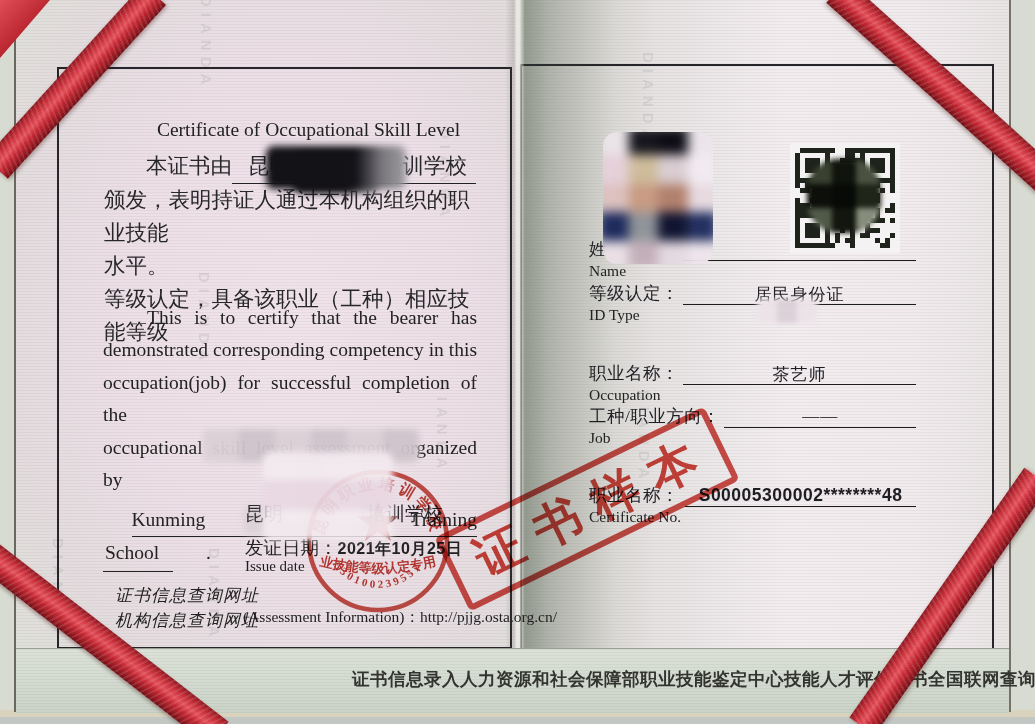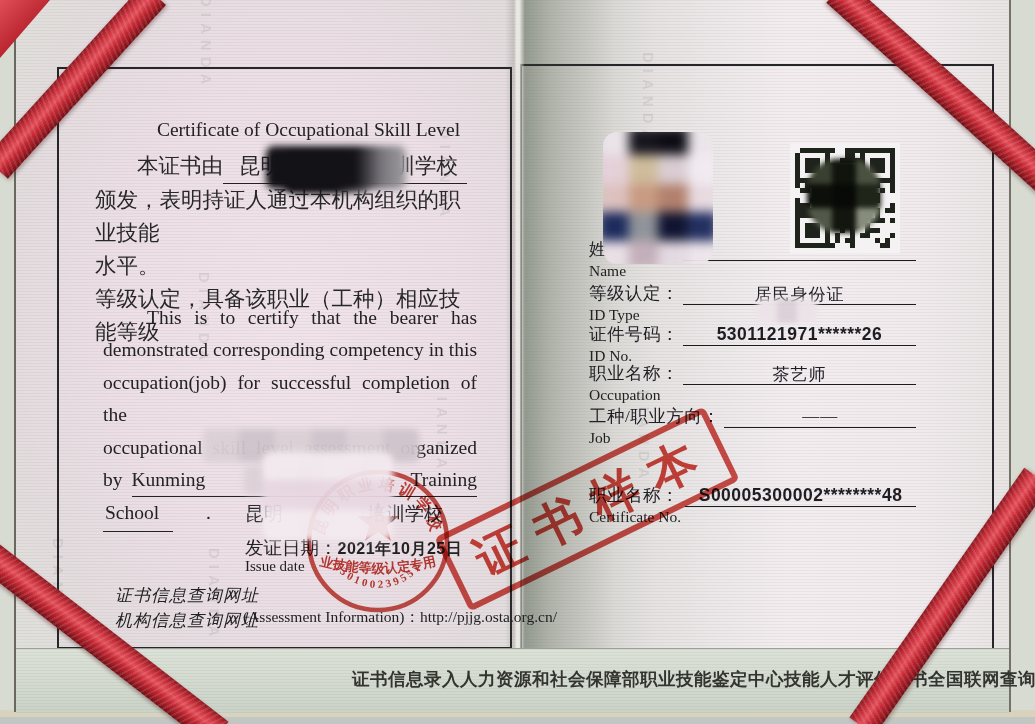--- a/index.html
+++ b/index.html
@@ -25,33 +25,33 @@
   .frame-right{left:520px;top:64px;width:470px;height:584px;}
   
   .wm{position:absolute;z-index:3;writing-mode:vertical-lr;color:#7d837c;opacity:.16;
     font-family:"Liberation Sans","DejaVu Sans",sans-serif;font-size:15px;letter-spacing:6px;font-weight:700;pointer-events:none;}
   
   .lp{position:absolute;z-index:10;color:#222;}
   .title{left:57px;top:75px;width:451px;text-align:center;padding-left:58px;box-sizing:border-box;
     font-size:40px;font-weight:700;letter-spacing:5px;color:#1d1d20;}
   .subtitle{left:57px;top:119px;width:451px;text-align:center;padding-left:52px;box-sizing:border-box;
     font-size:19.5px;color:#222;}
-  .para-zh{left:95px;top:150px;width:372px;font-size:21.5px;line-height:33px;color:#27272a;}
+  .para-zh{left:104px;top:150px;width:372px;font-size:21.5px;line-height:33px;color:#27272a;}
   .para-zh .l1{display:flex;}
   .para-zh .lead{white-space:nowrap;padding-left:42px;}
   .u{border-bottom:1.6px solid #222;}
   .issuer-u{flex:1;display:flex;align-items:flex-end;}
   .issuer-u .pre{margin-left:16px;}
   .blur-dark{display:inline-block;width:86px;height:40px;margin:-6px 2px -10px 2px;border-radius:8px;
     background:linear-gradient(90deg,#111014 0 62%,#5c5a5e 78%,#908d92 100%);filter:blur(3.5px);}
   .para-en{left:103px;top:302px;width:374px;font-size:19.5px;line-height:32.4px;color:#222;}
   .para-en .jl{text-align:justify;text-align-last:justify;}
   .para-en .first{padding-left:44px;}
   .byline{display:flex;}
-  .byline .grp{flex:1;display:flex;justify-content:space-between;margin-left:9px;align-items:flex-end;}
+  .byline .grp{flex:1;display:flex;justify-content:space-between;margin-left:9px;align-items:flex-end;margin-top:40px;}
   .blur-lite{display:inline-block;width:128px;height:28px;margin-bottom:2px;border-radius:6px;
     background:repeating-linear-gradient(90deg,#dcd1d7 0 34px,#cdc3c9 34px 68px);filter:blur(3px);}
   .lastline .u{padding:0 14px 8px 2px;}
   .sig{left:245px;top:501px;font-size:19px;color:#2a2a2e;white-space:nowrap;}
   .sig .blur-mid{display:inline-block;width:84px;height:22px;margin-bottom:-4px;border-radius:4px;
     background:repeating-linear-gradient(90deg,#efe3e8 0 26px,#ded0d8 26px 52px);filter:blur(2.5px);}
   .dateline{left:245px;top:535px;font-size:18.5px;color:#222;white-space:nowrap;}
   .dateline .dt{font-family:"Liberation Sans","DejaVu Sans",sans-serif;font-size:16px;font-weight:700;letter-spacing:.5px;}
   .small-en{font-size:15px;color:#1e1e22;white-space:nowrap;}
   .issue-en{left:245px;top:558px;}
@@ -246,27 +246,20 @@
       </span>
     <span class="fline"><span class="fvalue"></span></span>
   </div>
   <div class="frow" style="top:283px">
     <span class="flabel">
         <span class="zh">等级认定：</span>
         <span class="en">ID Type</span>
       </span>
     <span class="fline"><span class="fvalue">居民身份证</span></span>
   </div>
-  <div class="frow" style="top:324px">
-    <span class="flabel">
-        <span class="zh">证件号码：</span>
-        <span class="en">ID No.</span>
-      </span>
-    <span class="fline"><span class="fvalue num">5301121971******26</span></span>
-  </div>
   <div class="frow" style="top:406px">
     <span class="flabel">
         <span class="zh">工种/职业方向：</span>
         <span class="en">Job</span>
       </span>
     <span class="fline"><span class="fvalue">——</span></span>
   </div>
   <div class="frow" style="top:363px">
     <span class="flabel">
         <span class="zh">职业名称：</span>

